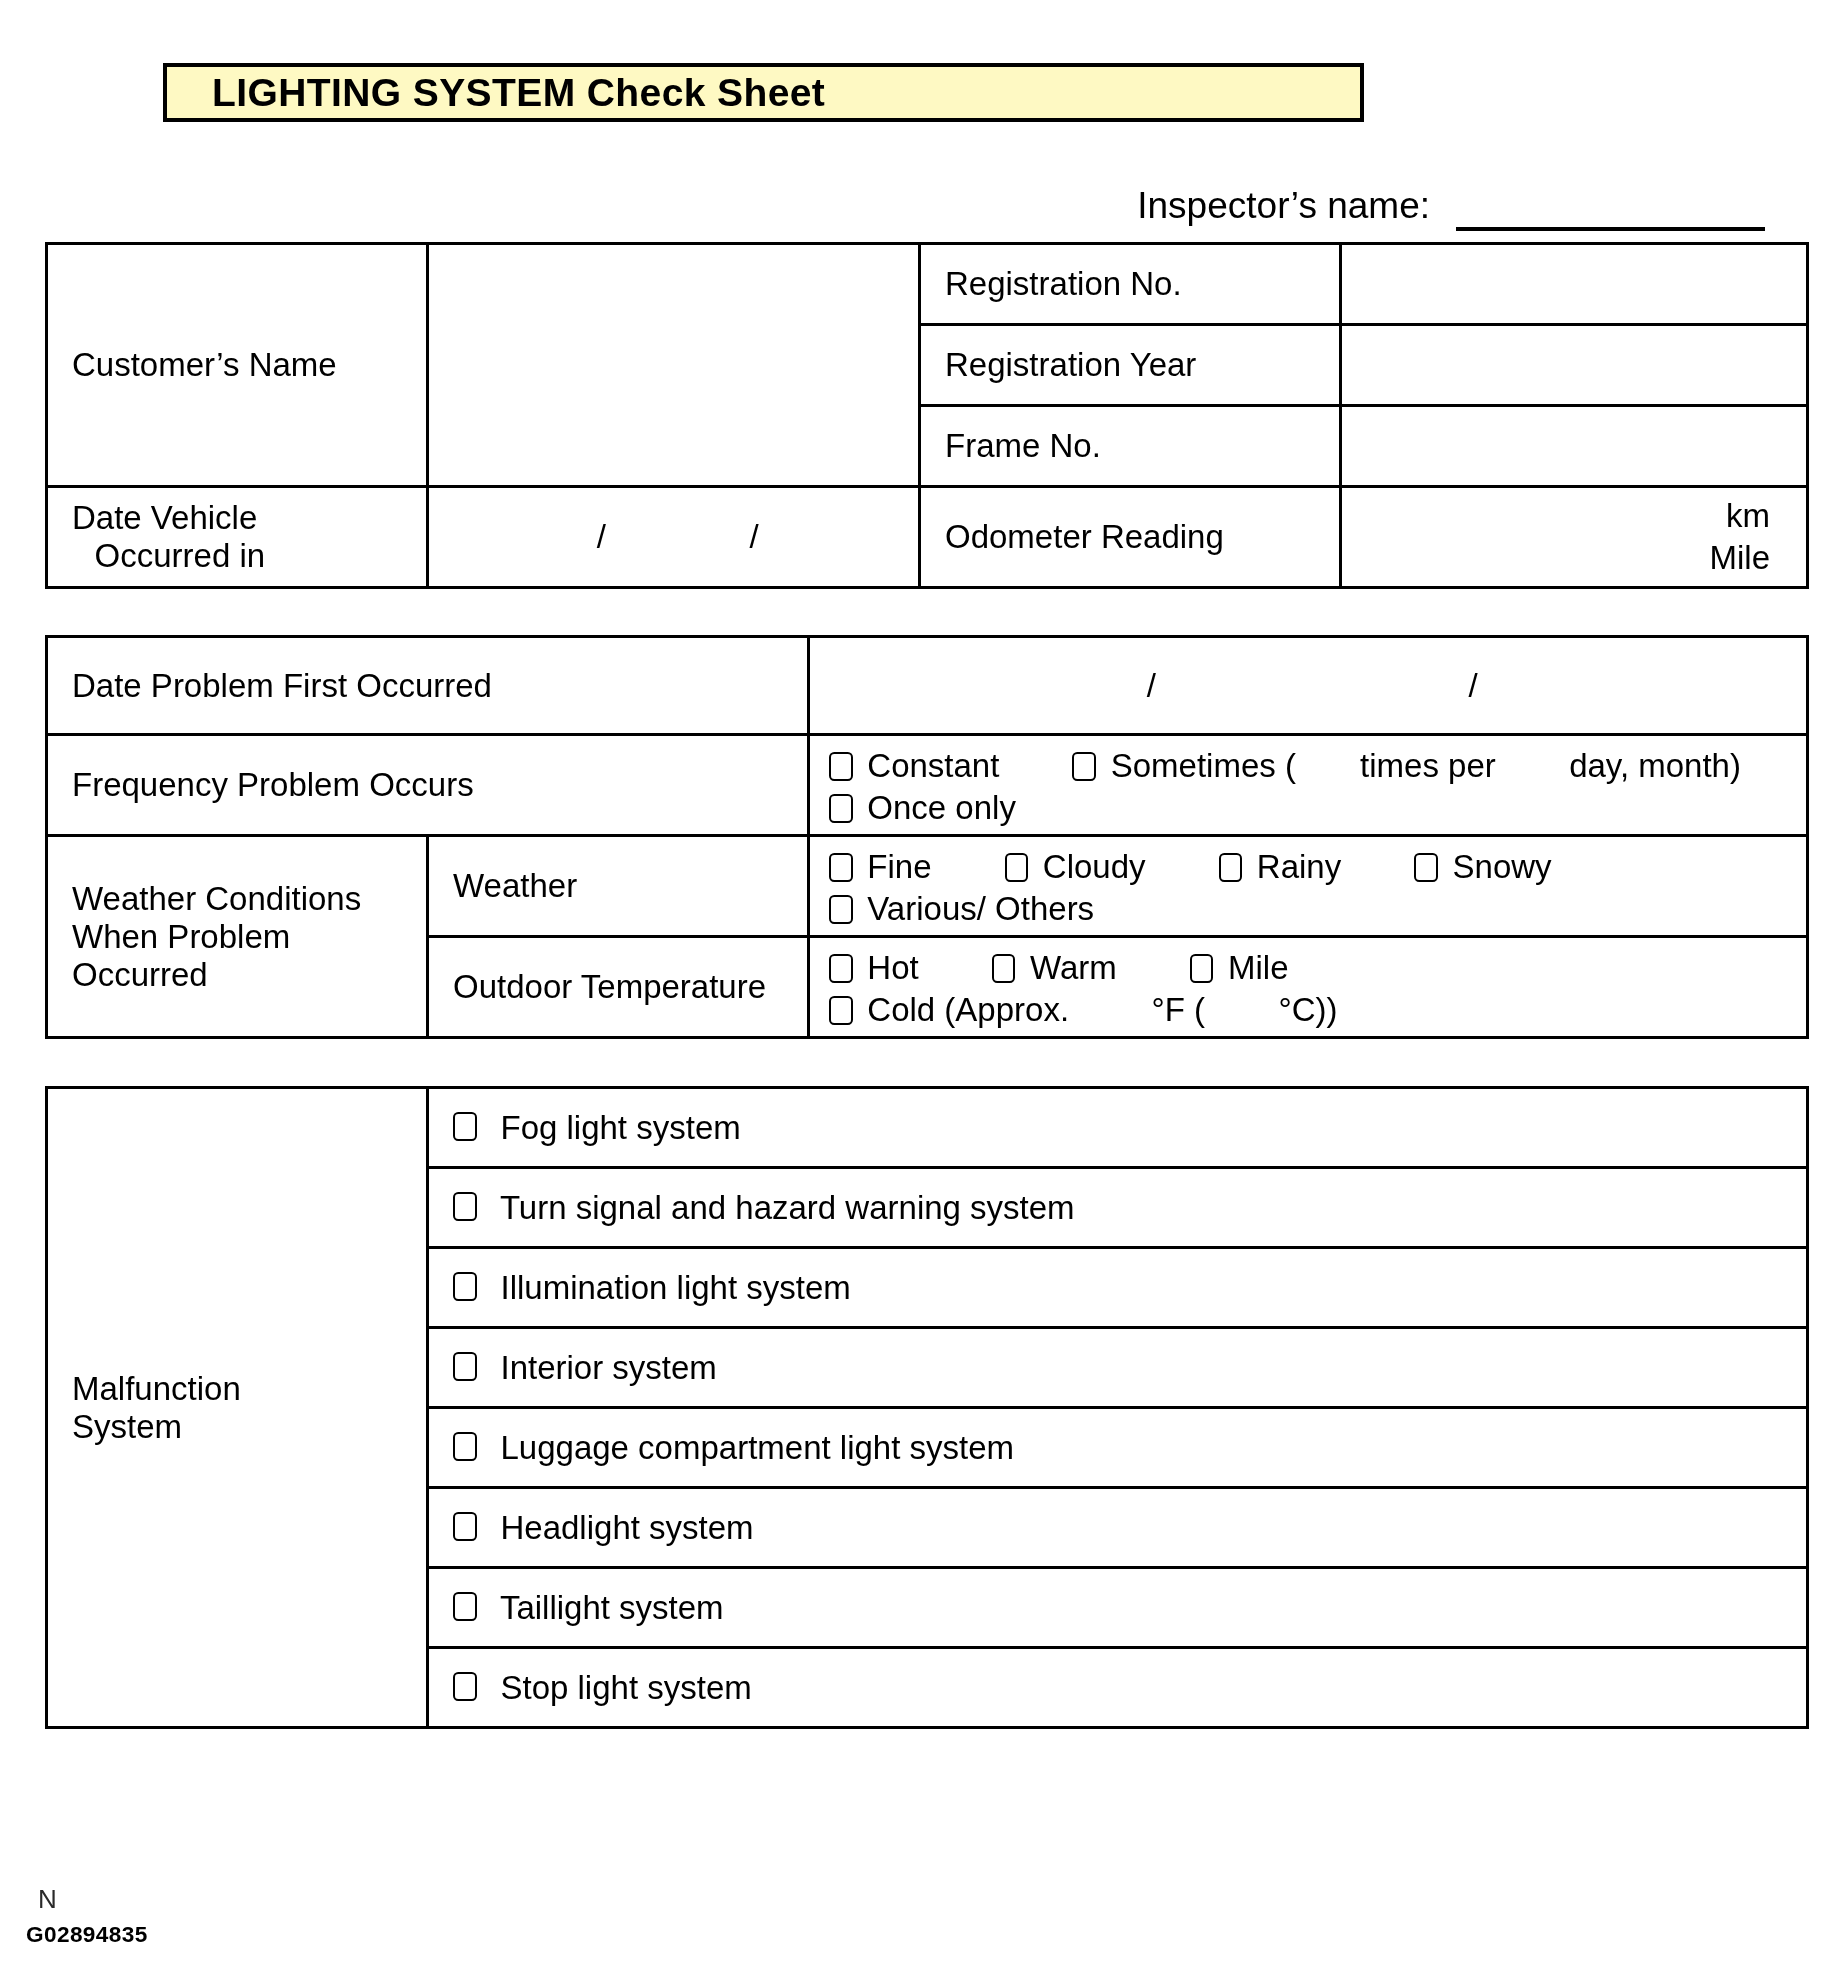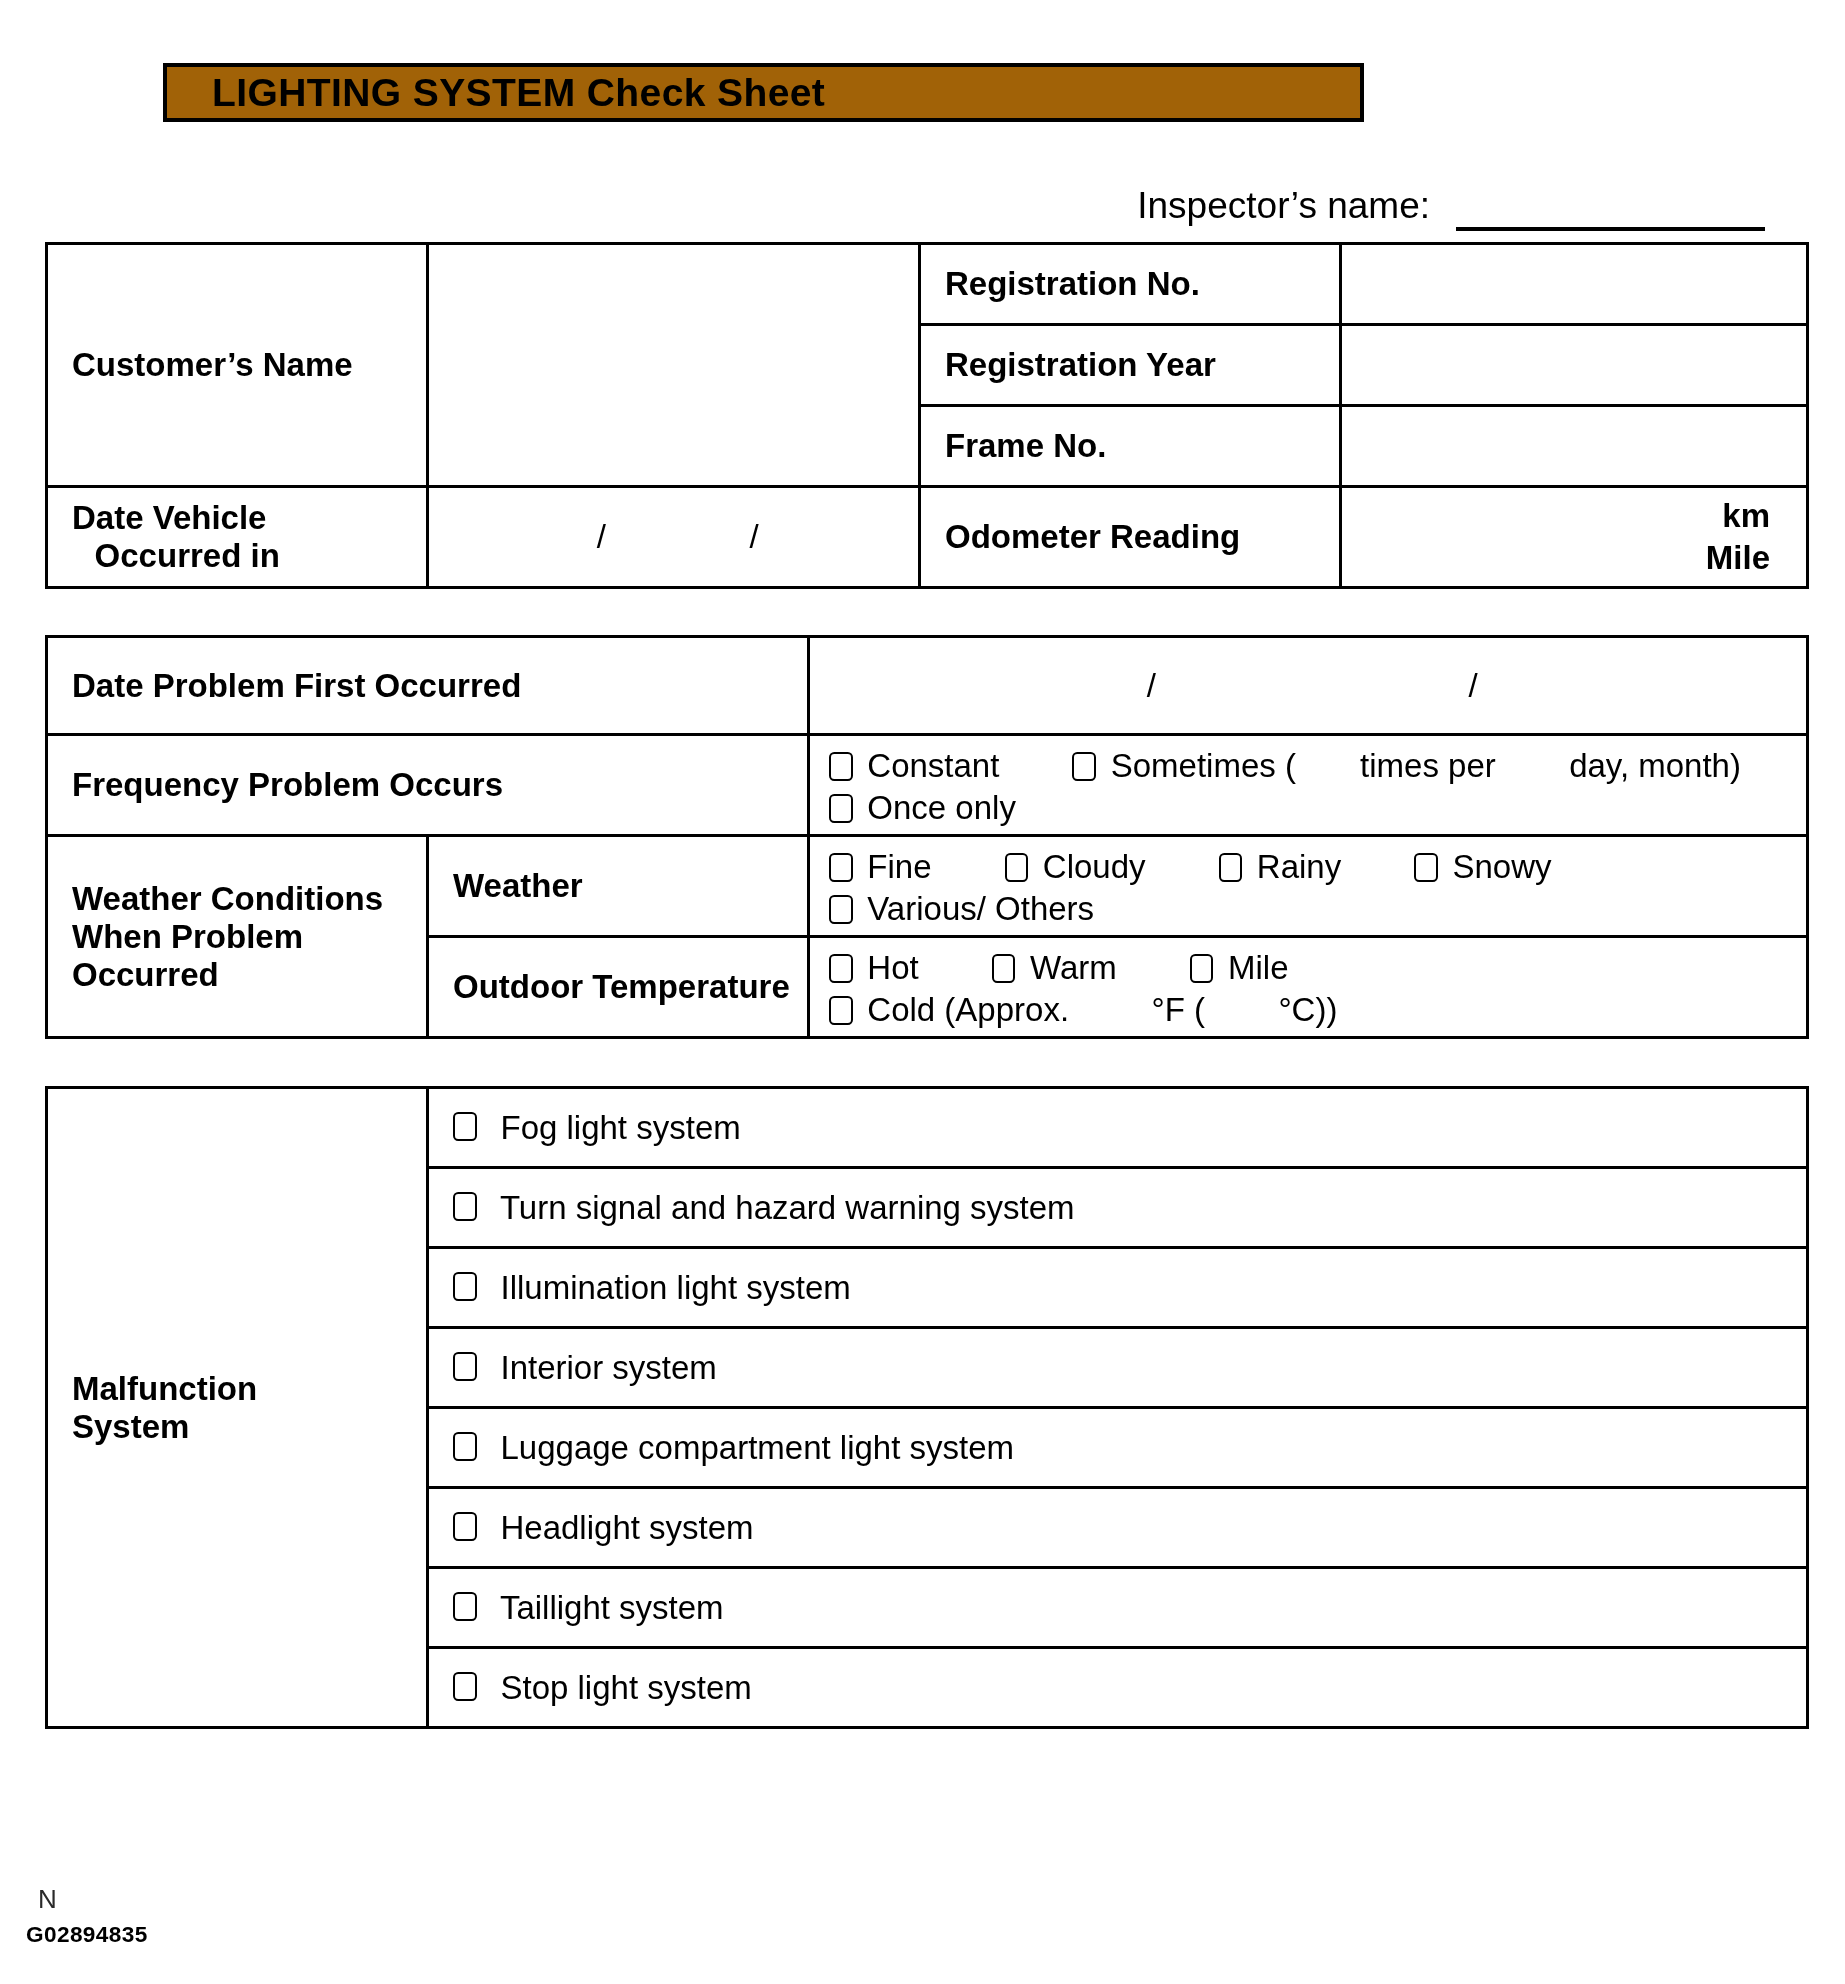--- a/index.html
+++ b/index.html
@@ -1,23 +1,23 @@
 <!DOCTYPE html>
 <html style="font-size:14px"><head>
 <meta charset="utf-8">
 <style>
   *{box-sizing:border-box;margin:0;padding:0}
   html,body{background:#ffffff}
   body{font-family:"Liberation Sans",sans-serif;color:#000}
   .page{position:relative;width:1846px;height:1985px;background:#fff;overflow:hidden}
-  .b{font-weight:bold}
+  .b{font-weight:normal}
   .preline{white-space:pre-line}
 
   
-  .title-box{position:absolute;left:163px;top:63px;width:1201px;height:59px;border:4.3px solid #000;display:flex;align-items:center;padding-left:45px;background:#a16207}
+  .title-box{position:absolute;left:163px;top:63px;width:1201px;height:59px;border:4.3px solid #000;display:flex;align-items:center;padding-left:45px;background:#fef9c3}
   .title{font-size:39px;font-weight:bold;letter-spacing:0.4px}
 
   
   .inspector{position:absolute;top:185px;right:81px;display:flex;align-items:flex-end;gap:26px;font-size:37px}
   .inspector .lbl{padding-bottom:3.5px}
   .write-line{display:inline-block;width:309px;height:43px;border-bottom:4.3px solid #000}
 
   
   table{border-collapse:collapse;table-layout:fixed;position:absolute;left:45px;background:#fff}
   td{border:3.5px solid #000;font-size:33px;vertical-align:middle;padding:7px 15.6px 7px 24px;overflow:hidden}

